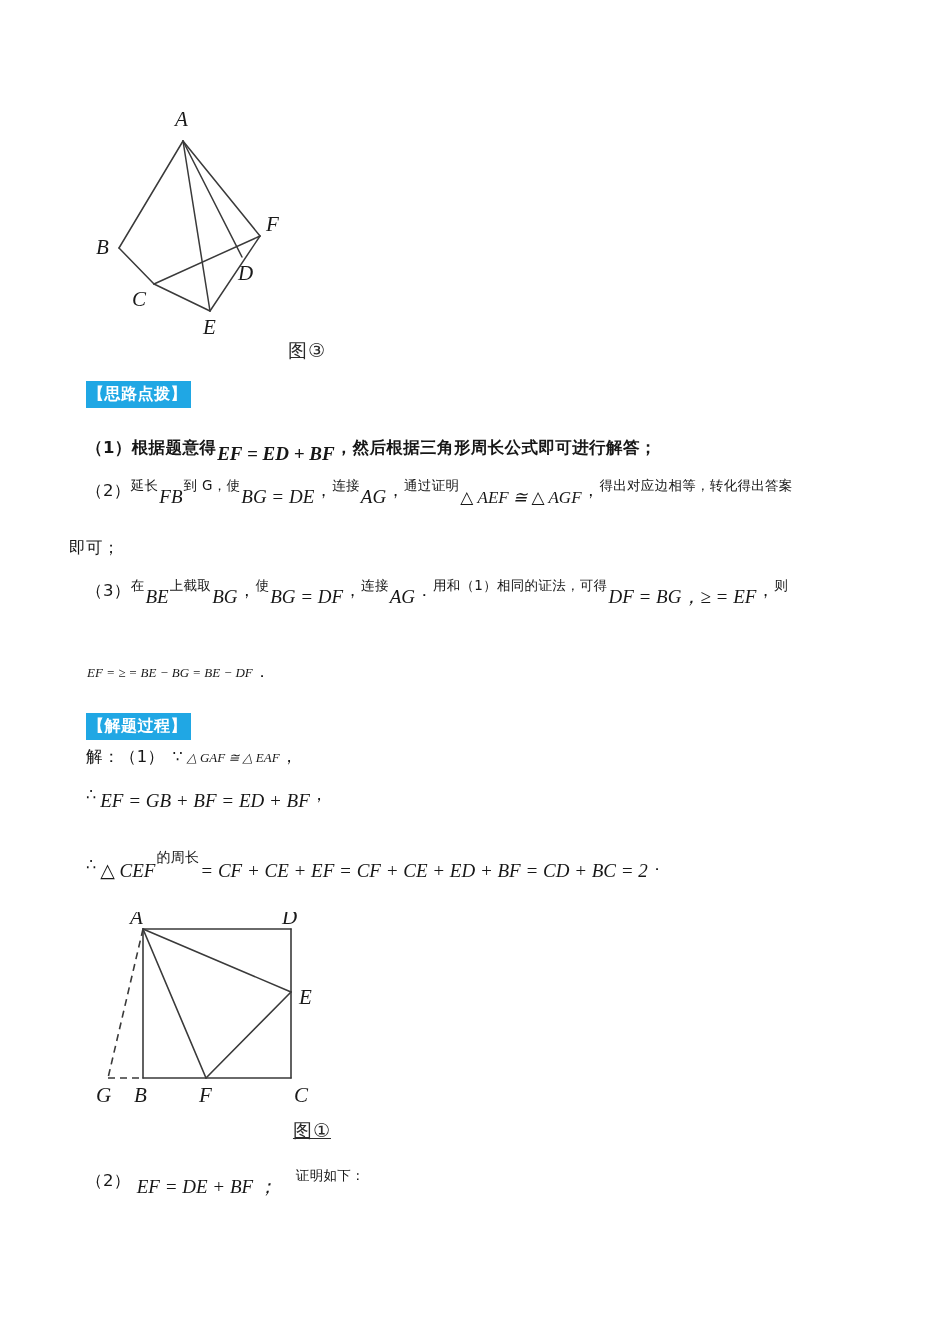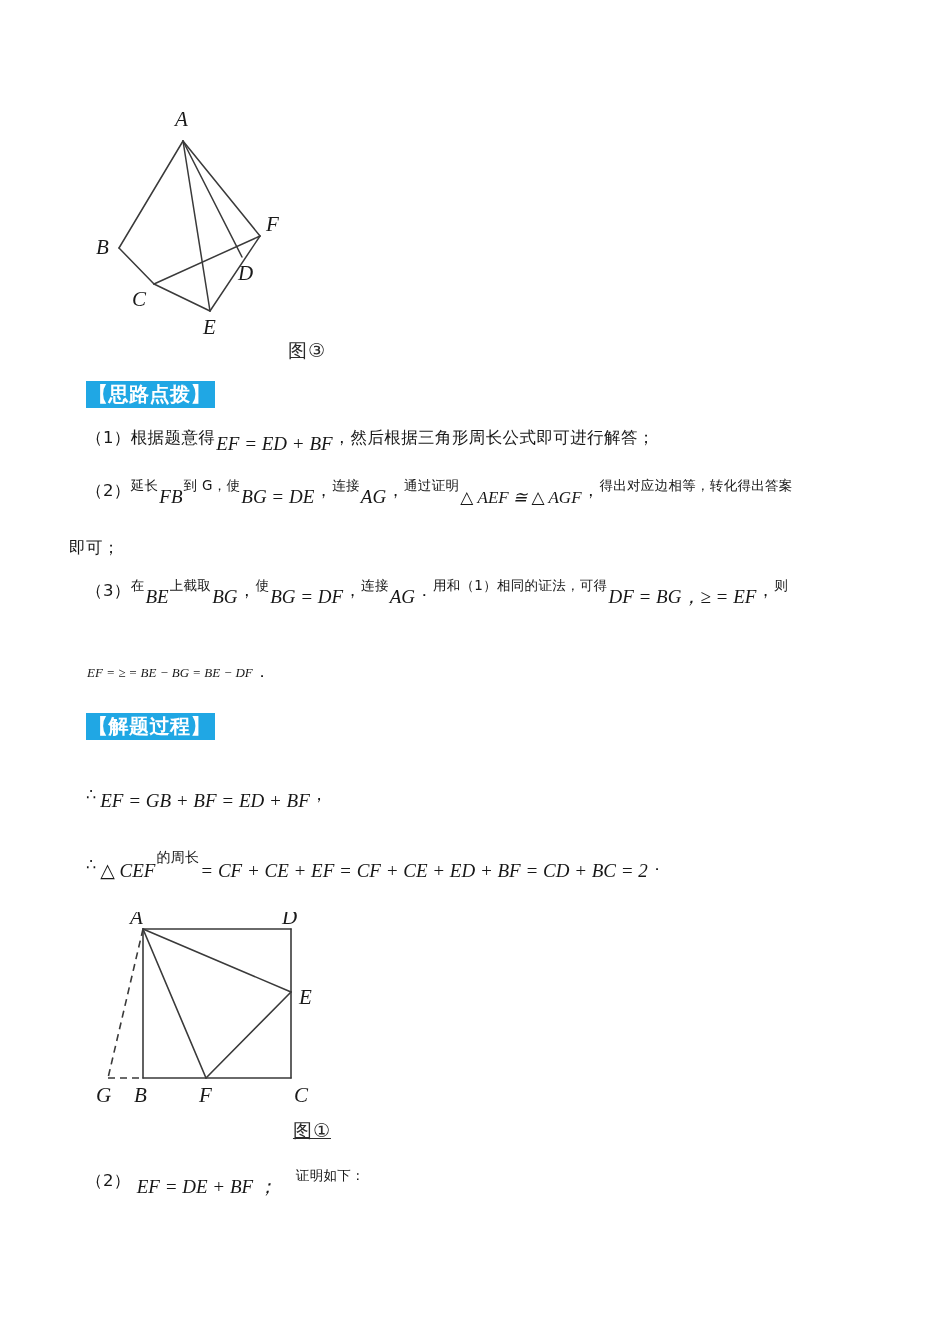--- a/index.html
+++ b/index.html
@@ -36,21 +36,21 @@
     letter-spacing: 1px;
   }
 
   
   .tag {
     position: absolute;
     display: inline-block;
     background: #20A7E4;
     color: #ffffff;
     font-family: "DejaVu Sans", "Liberation Sans", sans-serif;
-    font-size: 20px;
+    font-size: 16px;
     font-weight: bold;
     line-height: 24px;
     padding: 1px 4px 2px 2px;
     white-space: nowrap;
     letter-spacing: 0.5px;
   }
 
   
   .line {
     position: absolute;
@@ -128,41 +128,44 @@
         <text x="152" y="184">D</text>
         <text x="117" y="238">E</text>
         <text x="180" y="135">F</text>
       </g>
     </svg>
     <div class="fig-caption" style="width:220px; margin-left:20px; margin-top:2px;">图③</div>
   </div>
 
   <div class="tag" style="left:86px; top:381px;">【思路点拨】</div>
 
-  <div class="line" style="left:86px; top:425px;">
+  <div class="line" style="left:86px; top:435px;font-weight:bold;">
     <span class="cn">（1）</span><span class="cn">根据题意得</span><span class="mth">EF = ED + BF</span><span class="cn">，</span><span class="cn">然后根据三角形周长公式即可进行解答；</span>
   </div>
 
   <div class="line" style="left:86px; top:478px;">
     <span class="cn">（2）</span><span class="cn-sm">延长</span><span class="mth">FB</span><span class="cn-sm">到 G，使</span><span class="mth">BG = DE</span><span class="cn">，</span><span class="cn-sm">连接</span><span class="mth">AG</span><span class="cn">，</span><span class="cn-sm">通过证明</span><span class="mth" style="font-size:17px;">△ AEF ≅ △ AGF</span><span class="cn">，</span><span class="cn-sm">得出对应边相等，转化得出答案</span>
   </div>
   <div class="line" style="left:69px; top:536px;">
     <span class="cn">即可；</span>
   </div>
 
   <div class="line" style="left:86px; top:578px;">
     <span class="cn">（3）</span><span class="cn-sm">在</span><span class="mth">BE</span><span class="cn-sm">上截取</span><span class="mth">BG</span><span class="cn">，</span><span class="cn-sm">使</span><span class="mth">BG = DF</span><span class="cn">，</span><span class="cn-sm">连接</span><span class="mth">AG</span><span class="cn">．</span><span class="cn-sm">用和（1）相同的证法，可得</span><span class="mth">DF = BG，≥ = EF</span><span class="cn">，</span><span class="cn-sm">则</span>
   </div>
 
   <div class="line" style="left:86px; top:660px;">
     <span class="mth-base">EF = ≥ = BE − BG = BE − DF</span><span class="cn">．</span>
   </div>
 
   <div class="tag" style="left:86px; top:713px;">【解题过程】</div>
 
+  <div class="line" style="left:86px; top:745px;">
+    <span class="cn">解：</span><span class="cn">（1）</span><span class="because" style="padding-left:8px;">∵</span><span class="mth-base" style="padding-left:4px;">△ GAF ≅ △ EAF</span><span class="cn">，</span>
+  </div>
 
   <div class="line" style="left:86px; top:782px;">
     <span class="therefore">∴</span><span class="mth" style="padding-left:4px;">EF = GB + BF = ED + BF</span><span class="cn">，</span>
   </div>
 
   <div class="line" style="left:86px; top:852px;text-align:right;">
     <span class="therefore">∴</span><span class="mth" style="padding-left:4px;">△ CEF</span><span class="sup-cn">的周长</span><span class="mth">= CF + CE + EF = CF + CE + ED + BF = CD + BC = 2</span><span class="cn">．</span>
   </div>
 
   <div class="figure-block" style="left:86px; top:912px; width:300px; height:240px;">

